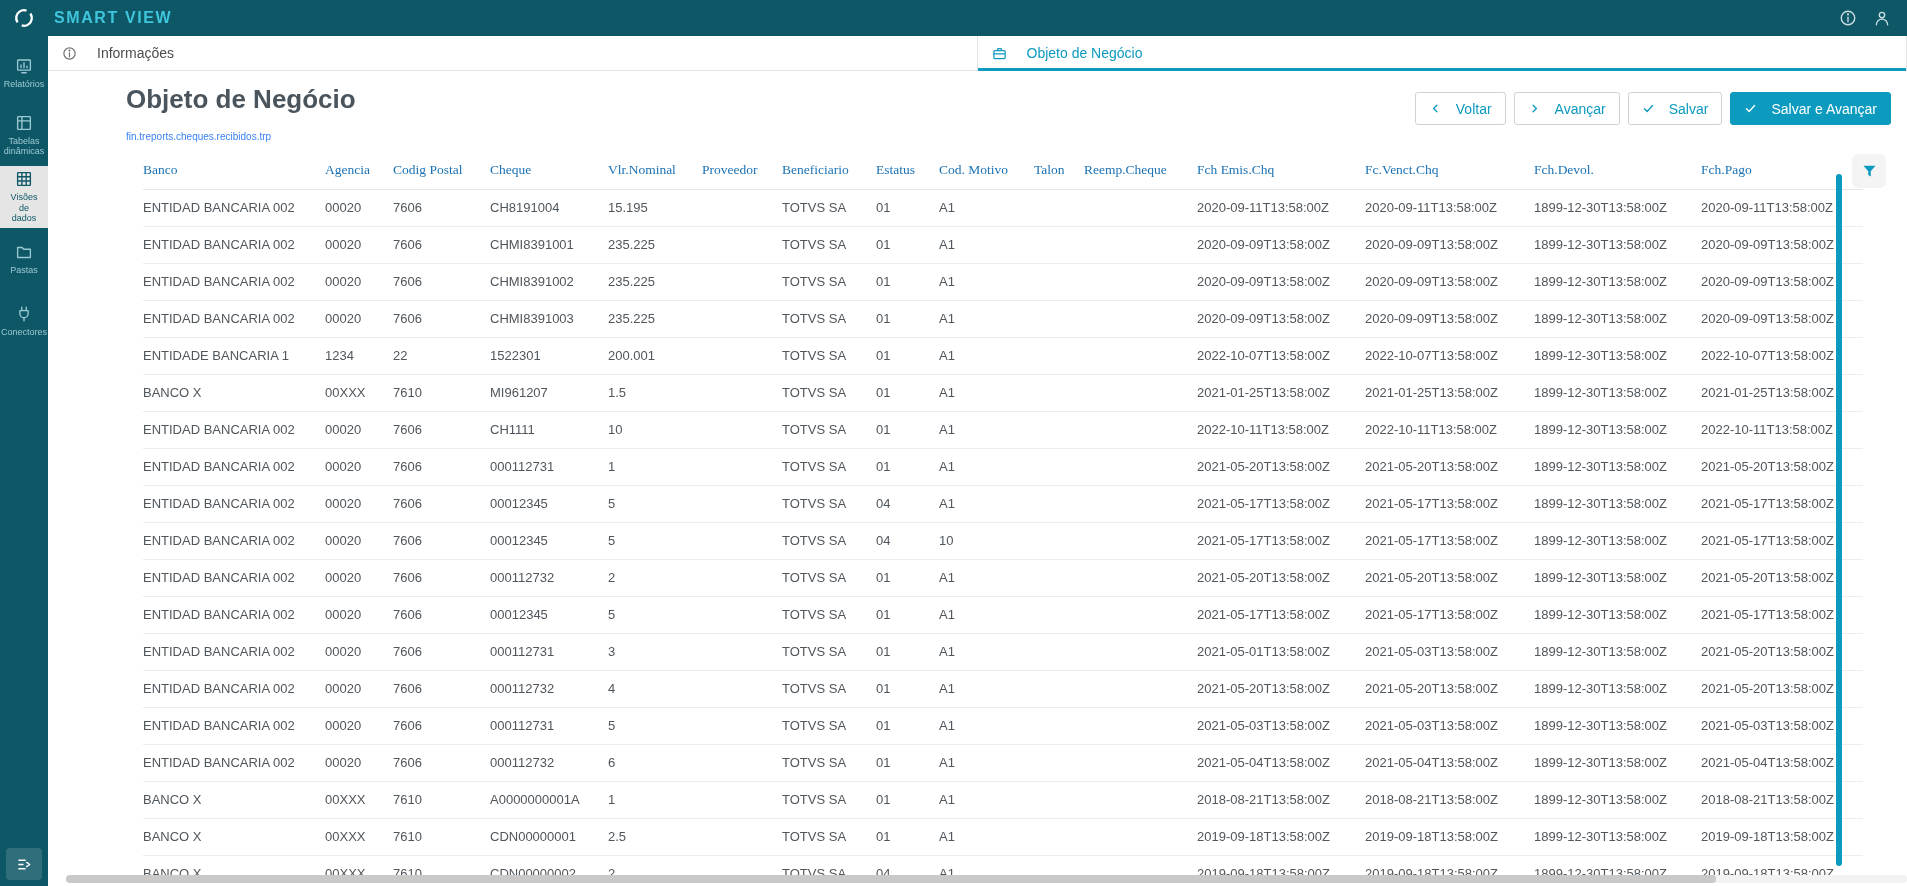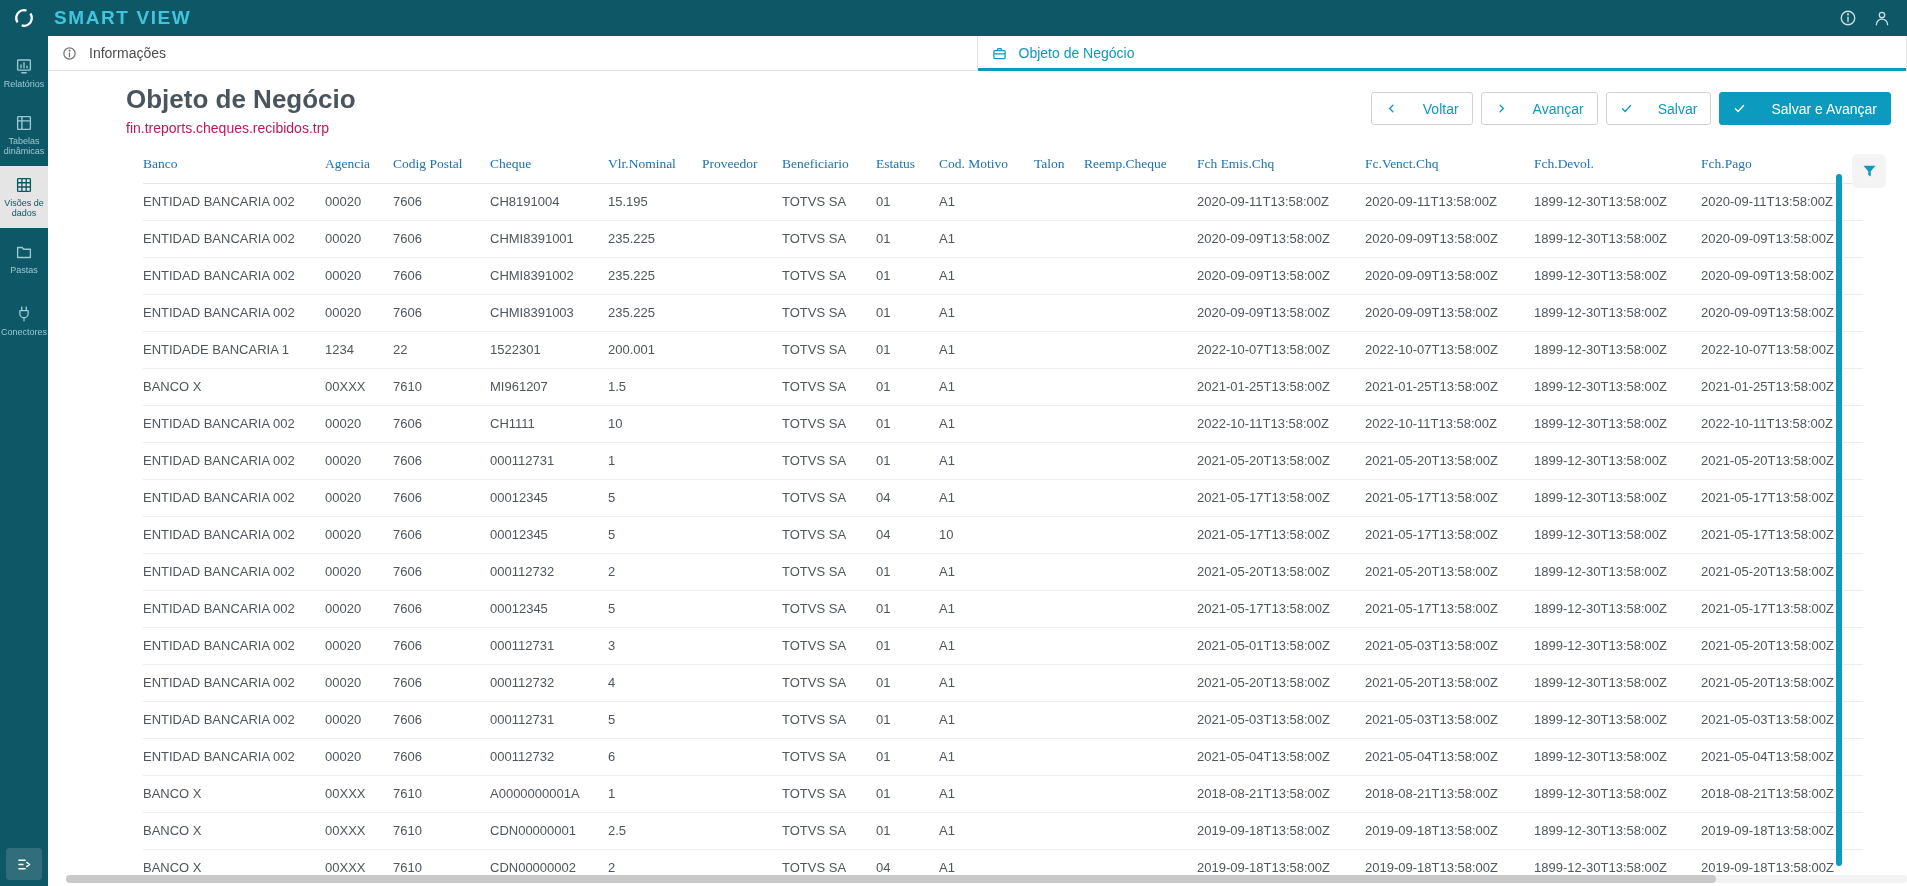--- a/index.html
+++ b/index.html
@@ -12,78 +12,78 @@
   }
   svg { display:block; }
 
   
   .topbar {
     height:36px; background:var(--c-topbar,#0e5766);
     display:flex; align-items:center;
   }
   .logo { width:48px; display:flex; align-items:center; justify-content:center; cursor:pointer; }
   .brand {
-    color:var(--c-brand,#3fc6dc); font-weight:bold; font-size:19px;
+    color:var(--c-brand,#3fc6dc); font-weight:bold; font-size:16px;
     letter-spacing:1.6px; margin-left:6px;
   }
   .topbar-right { margin-left:auto; display:flex; align-items:center; gap:16px; padding-right:16px; color:#c9dfe5; }
   .tb-icon { width:18px; height:18px; cursor:pointer; }
 
   
   .shell { display:flex; height:850px; }
 
   
   .sidebar {
     width:48px; background:var(--c-topbar,#0e5766);
     display:flex; flex-direction:column; padding-top:6px; position:relative;
   }
   .side-item {
     min-height:62px; display:flex; flex-direction:column; align-items:center;
-    justify-content:center; gap:4px; color:#9bc9d3; cursor:pointer; padding:4px 1px;
+    justify-content:center; gap:4px; color:#9bc9d3; cursor:pointer; padding:4px 7px;
   }
   .side-item.active { background:#e5e5e5; color:var(--c-topbar,#0e5766); }
   .s-icon { width:18px; height:18px; }
   .s-label { font-size:9px; line-height:1.15; text-align:center; }
   .sidebar-bottom { margin-top:auto; padding:6px; }
   .collapse-btn {
     width:36px; height:32px; border:none; border-radius:4px;
     background:rgba(255,255,255,.14); color:#fff;
     display:flex; align-items:center; justify-content:center; cursor:pointer;
   }
 
   
   .main { flex:1; position:relative; background:#fff; overflow:hidden; }
 
   
   .tabbar { display:flex; height:35px; border-bottom:1px solid #e4e4e4; }
   .tab {
-    flex:1; display:flex; align-items:center; gap:12px; padding:0 14px;
+    flex:1; display:flex; align-items:center; gap:20px; padding:0 14px;
     font-size:14px; color:#4c4c4c; border-right:1px solid #e4e4e4;
     background:#fff; cursor:pointer; position:relative; white-space:nowrap;
   }
   .tab-icon { width:15px; height:15px; color:#747474; }
   .tab.active { color:var(--c-primary,#0c9abe); }
   .tab.active .tab-icon { color:var(--c-primary,#0c9abe); }
   .tab.active::after {
     content:''; position:absolute; left:0; right:0; bottom:-1px; height:3px;
     background:var(--c-primary,#0c9abe);
   }
 
   
   .page-head {
     display:flex; justify-content:space-between; align-items:flex-start;
     padding:13px 16px 9px 78px;
   }
   .page-title { margin:0; font-size:26px; font-weight:600; color:#4a545c; }
-  .page-subtitle { margin-top:5px; font-size:14px; color:#be185d; }
+  .page-subtitle { margin-top:16px; font-size:10px; color:#3b82f6; }
   .actions { display:flex; gap:8px; padding-top:8px; }
   .btn {
     height:33px; padding:4px 13px; border:1px solid #d2d2d2; border-radius:3px;
     background:#fff; color:var(--c-primary,#0c9abe); font-size:14px;
-    font-family:inherit; display:inline-flex; align-items:center; gap:25px; cursor:pointer;
+    font-family:inherit; display:inline-flex; align-items:center; gap:14px; cursor:pointer;
     white-space:nowrap;
   }
   .btn .b-icon { width:13px; height:13px; }
   .btn.primary { background:var(--c-primary,#0c9abe); border-color:var(--c-primary,#0c9abe); color:#fff; }
 
   
   .table-wrap { margin-left:95px; width:1720px; }
   table { border-collapse:collapse; table-layout:fixed; width:1720px; }
   th {
     text-align:left; font-weight:400; font-size:13.5px; height:38px;

